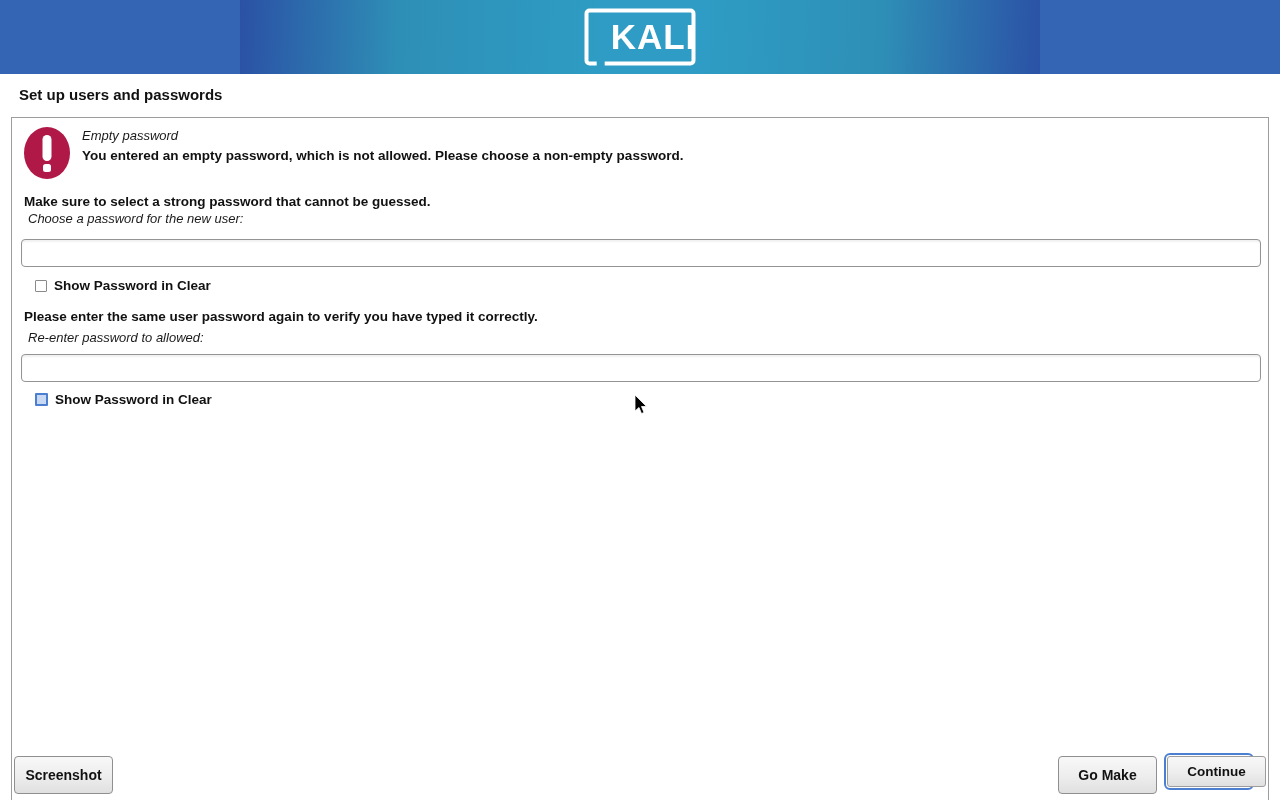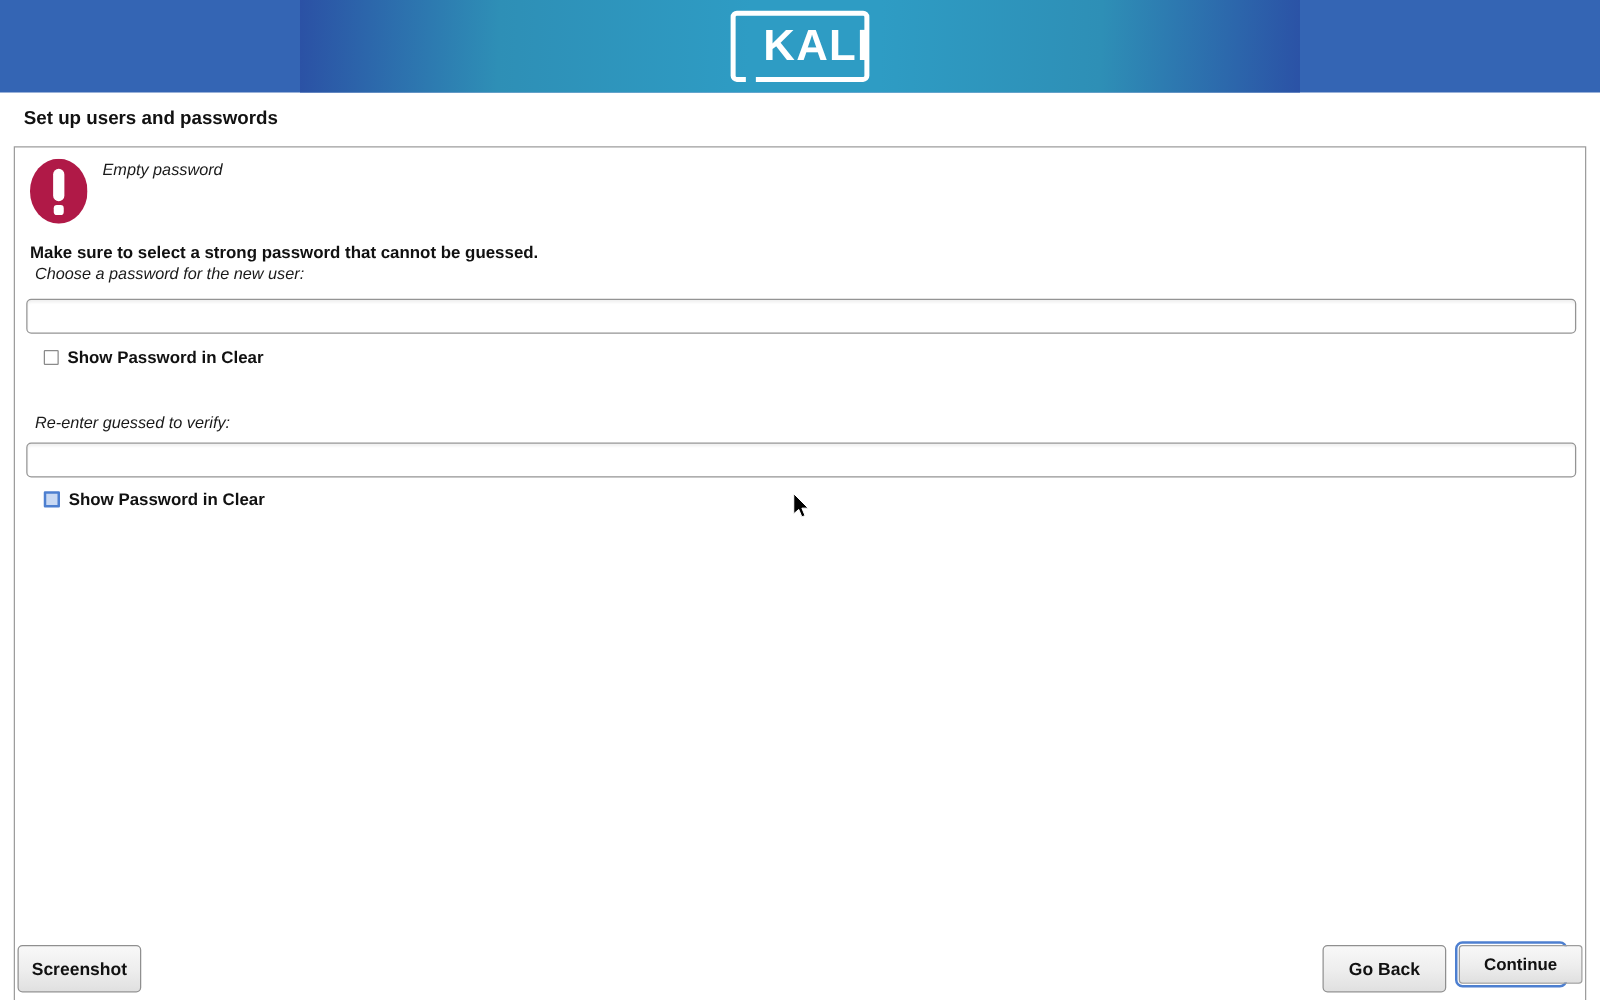--- a/index.html
+++ b/index.html
@@ -140,40 +140,42 @@
 <div class="panel">
 
   <div class="error-icon">
     <svg width="46" height="52" viewBox="0 0 46 52">
       <ellipse cx="23" cy="26" rx="23" ry="26" fill="#b01947"></ellipse>
       <rect x="18.5" y="8" width="9" height="26" rx="4.5" fill="#ffffff"></rect>
       <rect x="19" y="37" width="8" height="8" rx="2.5" fill="#ffffff"></rect>
     </svg>
   </div>
   <div class="error-title">Empty password</div>
+  <div class="error-message">You entered an empty password, which is not allowed. Please choose a non-empty password.</div>
 
   <div class="section-heading" id="heading-1">Make sure to select a strong password that cannot be guessed.</div>
   <div class="field-label" id="label-1">Choose a password for the new user:</div>
   <input class="pw-input" id="input-1" type="password" value="" style="">
   <div class="checkbox-row" id="check-1">
     <div class="checkbox-box"></div>
     <div class="checkbox-label">Show Password in Clear</div>
   </div>
 
-  <div class="field-label" id="label-2">Re-enter guessed to verify:</div>
+  <div class="section-heading" id="heading-2">Please enter the same user password again to verify you have typed it correctly.</div>
+  <div class="field-label" id="label-2">Re-enter password to allowed:</div>
   <input class="pw-input" id="input-2" type="password" value="" style="">
   <div class="checkbox-row" id="check-2">
     <div class="checkbox-box focused"></div>
     <div class="checkbox-label">Show Password in Clear</div>
   </div>
 
 </div>
 
 <div class="btn btn-screenshot">Screenshot</div>
-<div class="btn btn-goback">Go Back</div>
+<div class="btn btn-goback">Go Make</div>
 <div class="continue-wrap">
   <div class="btn-continue">Continue</div>
 </div>
 
 <div class="mouse-cursor">
   <svg width="14" height="22" viewBox="0 0 14 22">
     <path d="M1,1 L1,17 L5,13.5 L7.5,19.5 L10,18.5 L7.5,12.5 L12.5,12.5 Z" fill="#000000" stroke="#ffffff" stroke-width="0.8"></path>
   </svg>
 </div>
 

